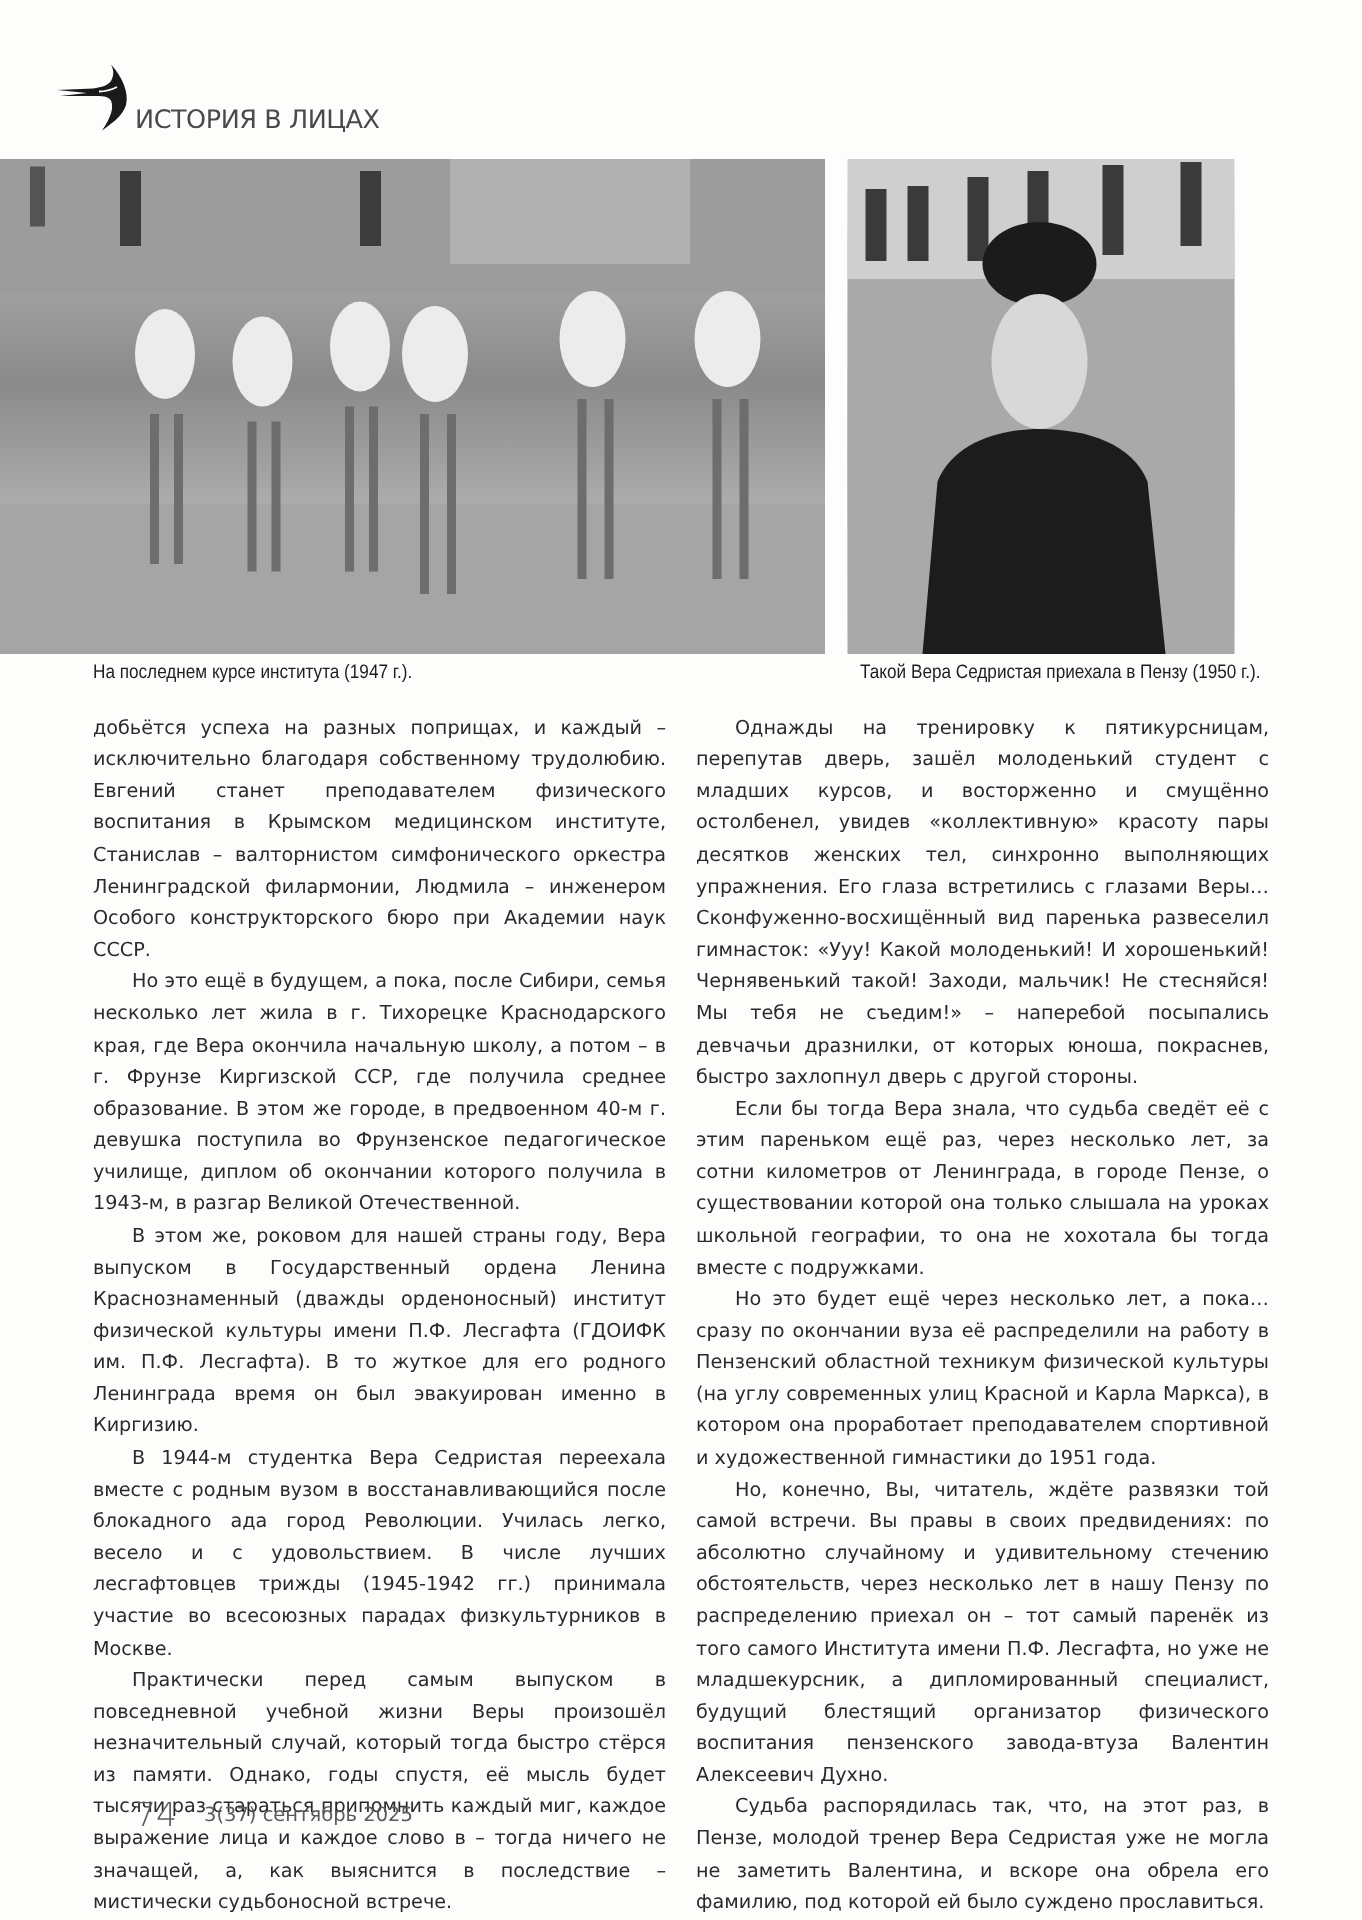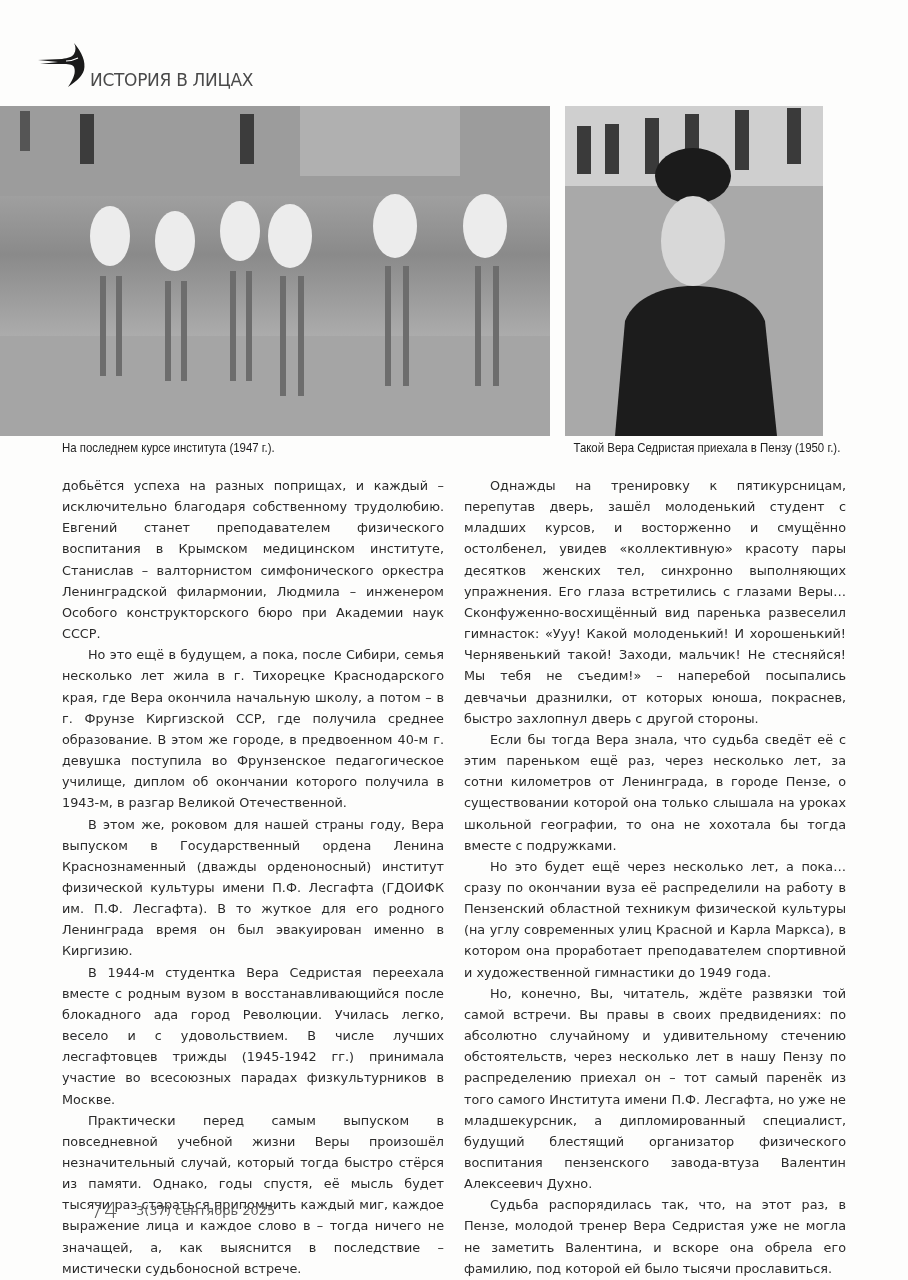--- a/index.html
+++ b/index.html
@@ -91,21 +91,21 @@
   <p class="noindent">добьётся успеха на разных поприщах, и каждый – исключительно благодаря собственному трудолюбию. Евгений станет преподавателем физического воспитания в Крымском медицинском институте, Станислав – валторнистом симфонического оркестра Ленинградской филармонии, Людмила – инженером Особого конструкторского бюро при Академии наук СССР.</p>
   <p>Но это ещё в будущем, а пока, после Сибири, семья несколько лет жила в г. Тихорецке Краснодарского края, где Вера окончила начальную школу, а потом – в г. Фрунзе Киргизской ССР, где получила среднее образование. В этом же городе, в предвоенном 40-м г. девушка поступила во Фрунзенское педагогическое училище, диплом об окончании которого получила в 1943-м, в разгар Великой Отечественной.</p>
   <p>В этом же, роковом для нашей страны году, Вера выпуском в Государственный ордена Ленина Краснознаменный (дважды орденоносный) институт физической культуры имени П.Ф. Лесгафта (ГДОИФК им. П.Ф. Лесгафта). В то жуткое для его родного Ленинграда время он был эвакуирован именно в Киргизию.</p>
   <p>В 1944-м студентка Вера Седристая переехала вместе с родным вузом в восстанавливающийся после блокадного ада город Революции. Училась легко, весело и с удовольствием. В числе лучших лесгафтовцев трижды (1945-1942 гг.) принимала участие во всесоюзных парадах физкультурников в Москве.</p>
   <p>Практически перед самым выпуском в повседневной учебной жизни Веры произошёл незначительный случай, который тогда быстро стёрся из памяти. Однако, годы спустя, её мысль будет тысячи раз стараться припомнить каждый миг, каждое выражение лица и каждое слово в – тогда ничего не значащей, а, как выяснится в последствие – мистически судьбоносной встрече.</p>
 </div>
 
 <div class="col col-right">
   <p>Однажды на тренировку к пятикурсницам, перепутав дверь, зашёл молоденький студент с младших курсов, и восторженно и смущённо остолбенел, увидев «коллективную» красоту пары десятков женских тел, синхронно выполняющих упражнения. Его глаза встретились с глазами Веры… Сконфуженно-восхищённый вид паренька развеселил гимнасток: «Ууу! Какой молоденький! И хорошенький! Чернявенький такой! Заходи, мальчик! Не стесняйся! Мы тебя не съедим!» – наперебой посыпались девчачьи дразнилки, от которых юноша, покраснев, быстро захлопнул дверь с другой стороны.</p>
   <p>Если бы тогда Вера знала, что судьба сведёт её с этим пареньком ещё раз, через несколько лет, за сотни километров от Ленинграда, в городе Пензе, о существовании которой она только слышала на уроках школьной географии, то она не хохотала бы тогда вместе с подружками.</p>
-  <p>Но это будет ещё через несколько лет, а пока… сразу по окончании вуза её распределили на работу в Пензенский областной техникум физической культуры (на углу современных улиц Красной и Карла Маркса), в котором она проработает преподавателем спортивной и художественной гимнастики до 1949 года.</p>
+  <p>Но это будет ещё через несколько лет, а пока… сразу по окончании вуза её распределили на работу в Пензенский областной техникум физической культуры (на углу современных улиц Красной и Карла Маркса), в котором она проработает преподавателем спортивной и художественной гимнастики до 1951 года.</p>
   <p>Но, конечно, Вы, читатель, ждёте развязки той самой встречи. Вы правы в своих предвидениях: по абсолютно случайному и удивительному стечению обстоятельств, через несколько лет в нашу Пензу по распределению приехал он – тот самый паренёк из того самого Института имени П.Ф. Лесгафта, но уже не младшекурсник, а дипломированный специалист, будущий блестящий организатор физического воспитания пензенского завода-втуза Валентин Алексеевич Духно.</p>
-  <p>Судьба распорядилась так, что, на этот раз, в Пензе, молодой тренер Вера Седристая уже не могла не заметить Валентина, и вскоре она обрела его фамилию, под которой ей было тысячи прославиться.</p>
+  <p>Судьба распорядилась так, что, на этот раз, в Пензе, молодой тренер Вера Седристая уже не могла не заметить Валентина, и вскоре она обрела его фамилию, под которой ей было суждено прославиться.</p>
 </div>
 
 <div class="footer">
   <span class="pagenum">74</span>
   <span class="issue">3(37) сентябрь 2025</span>
 </div>
 
 </body></html>

